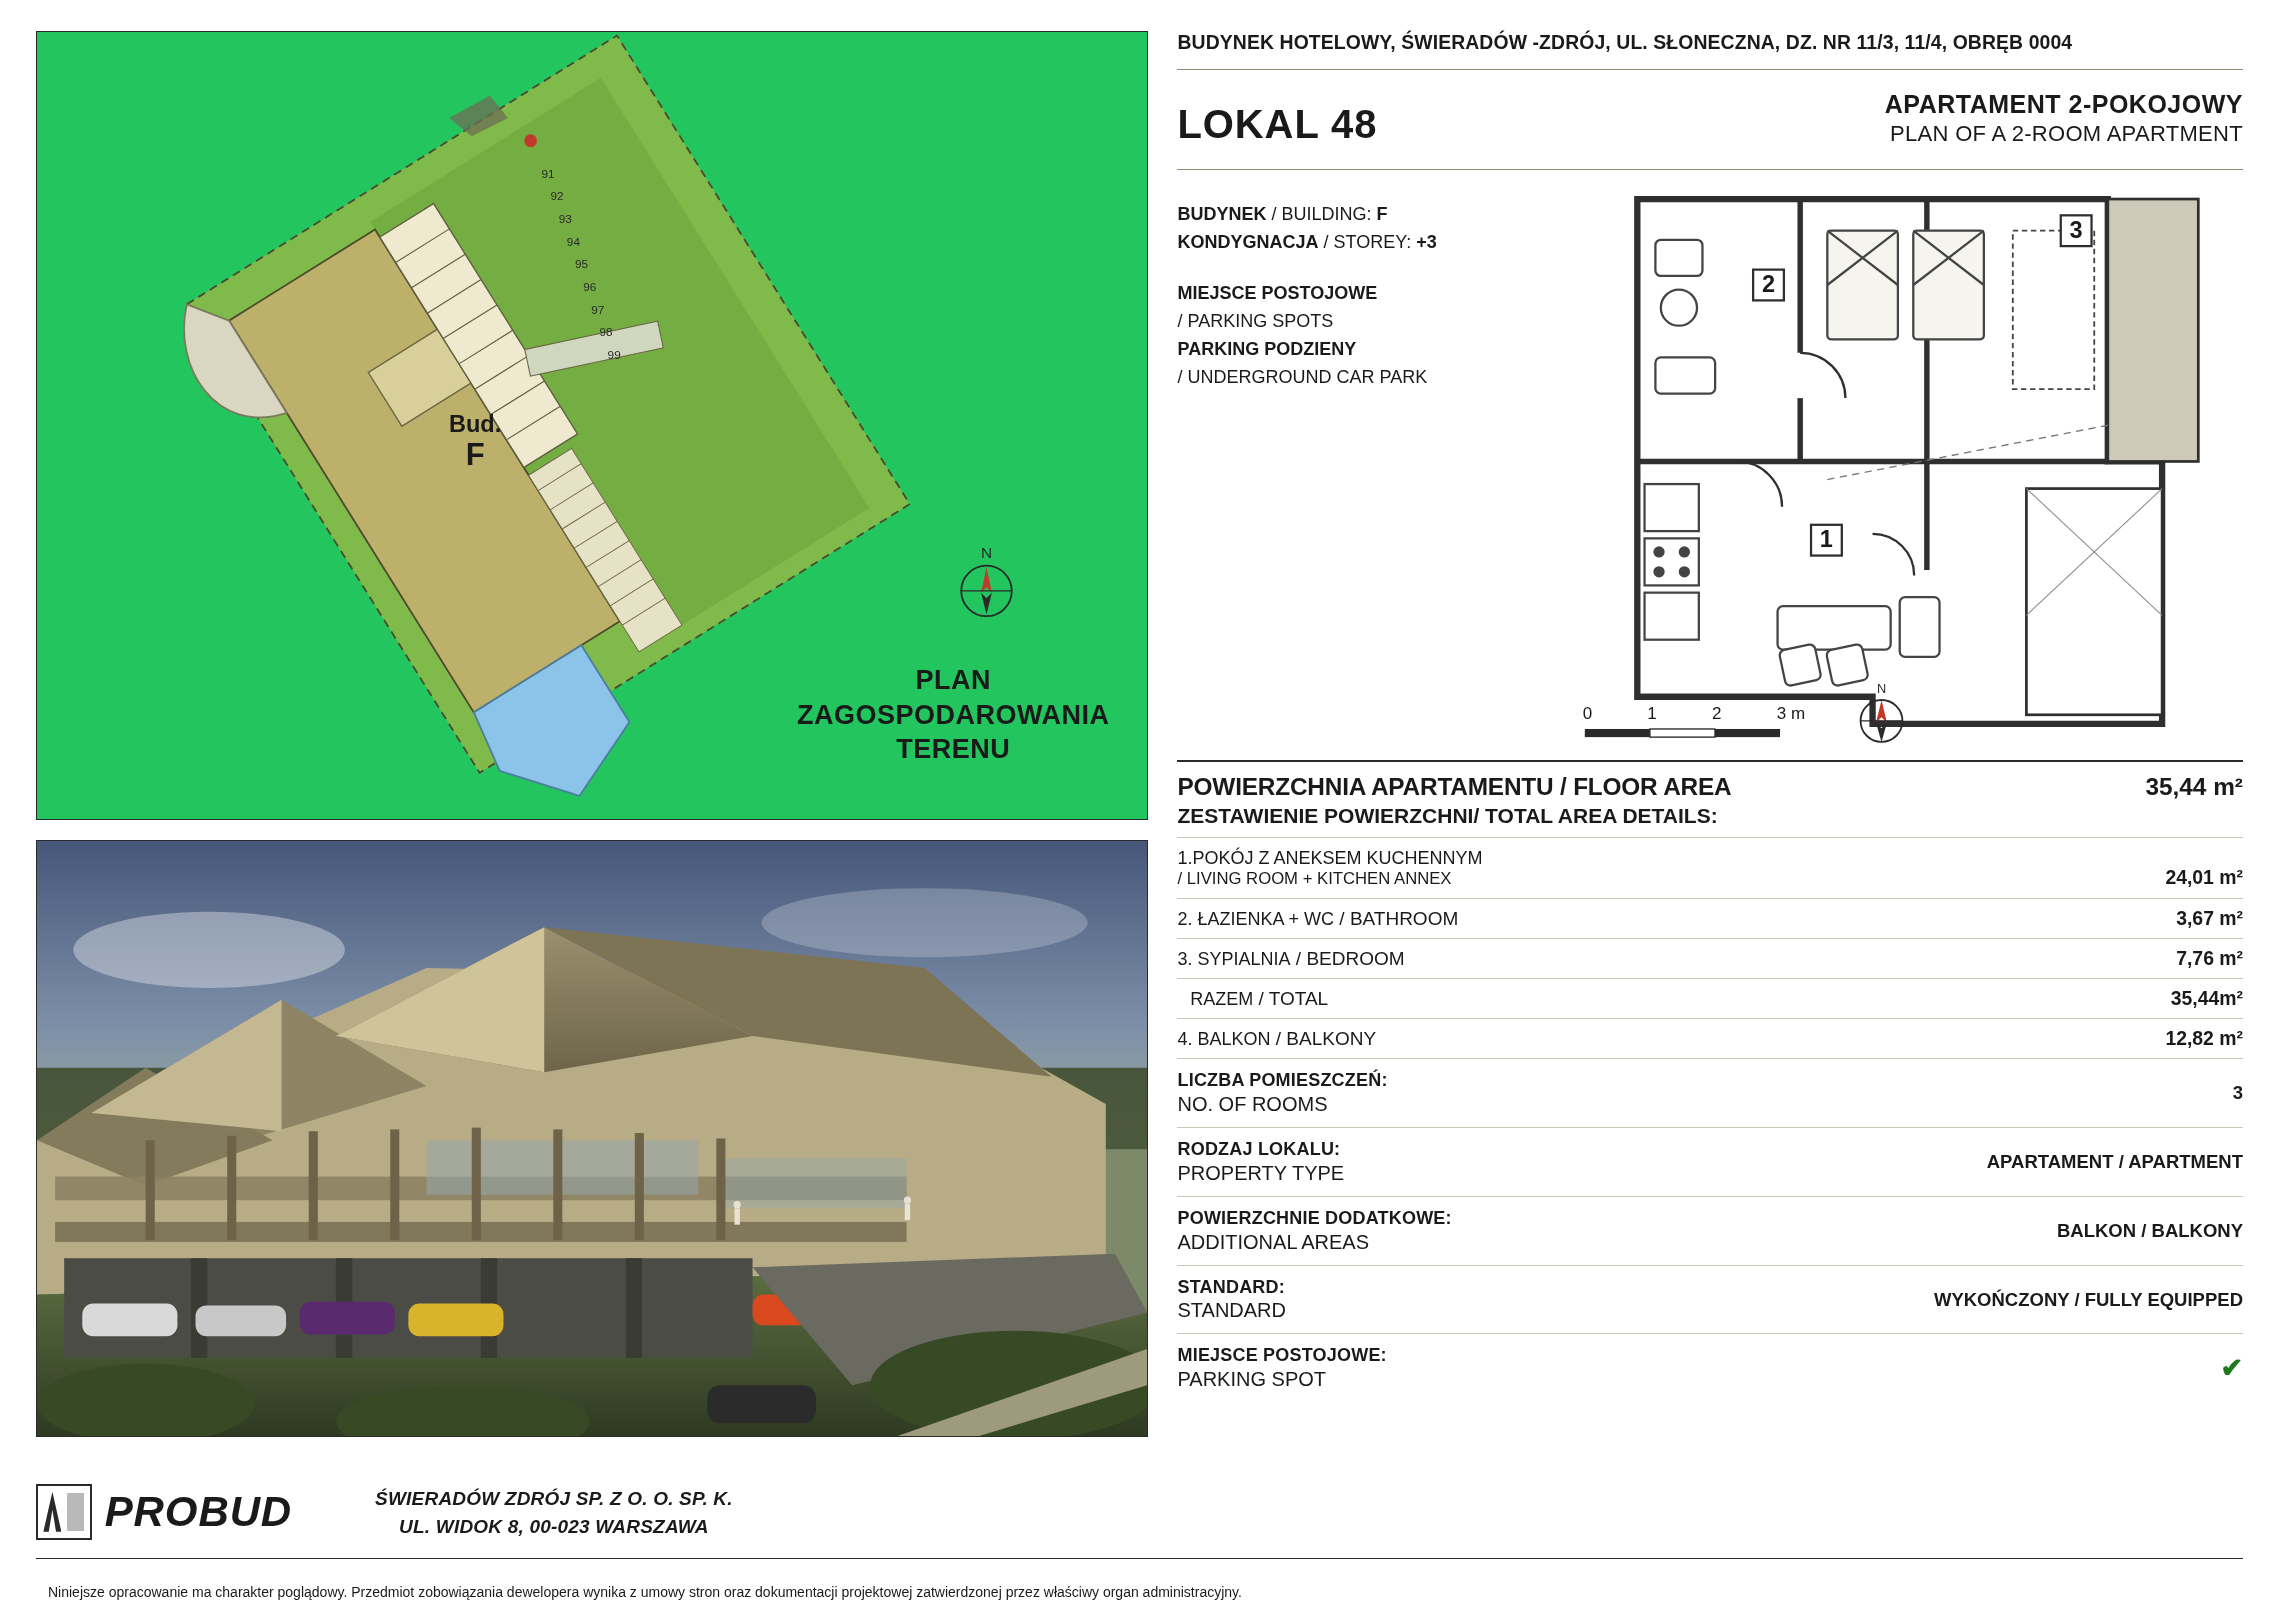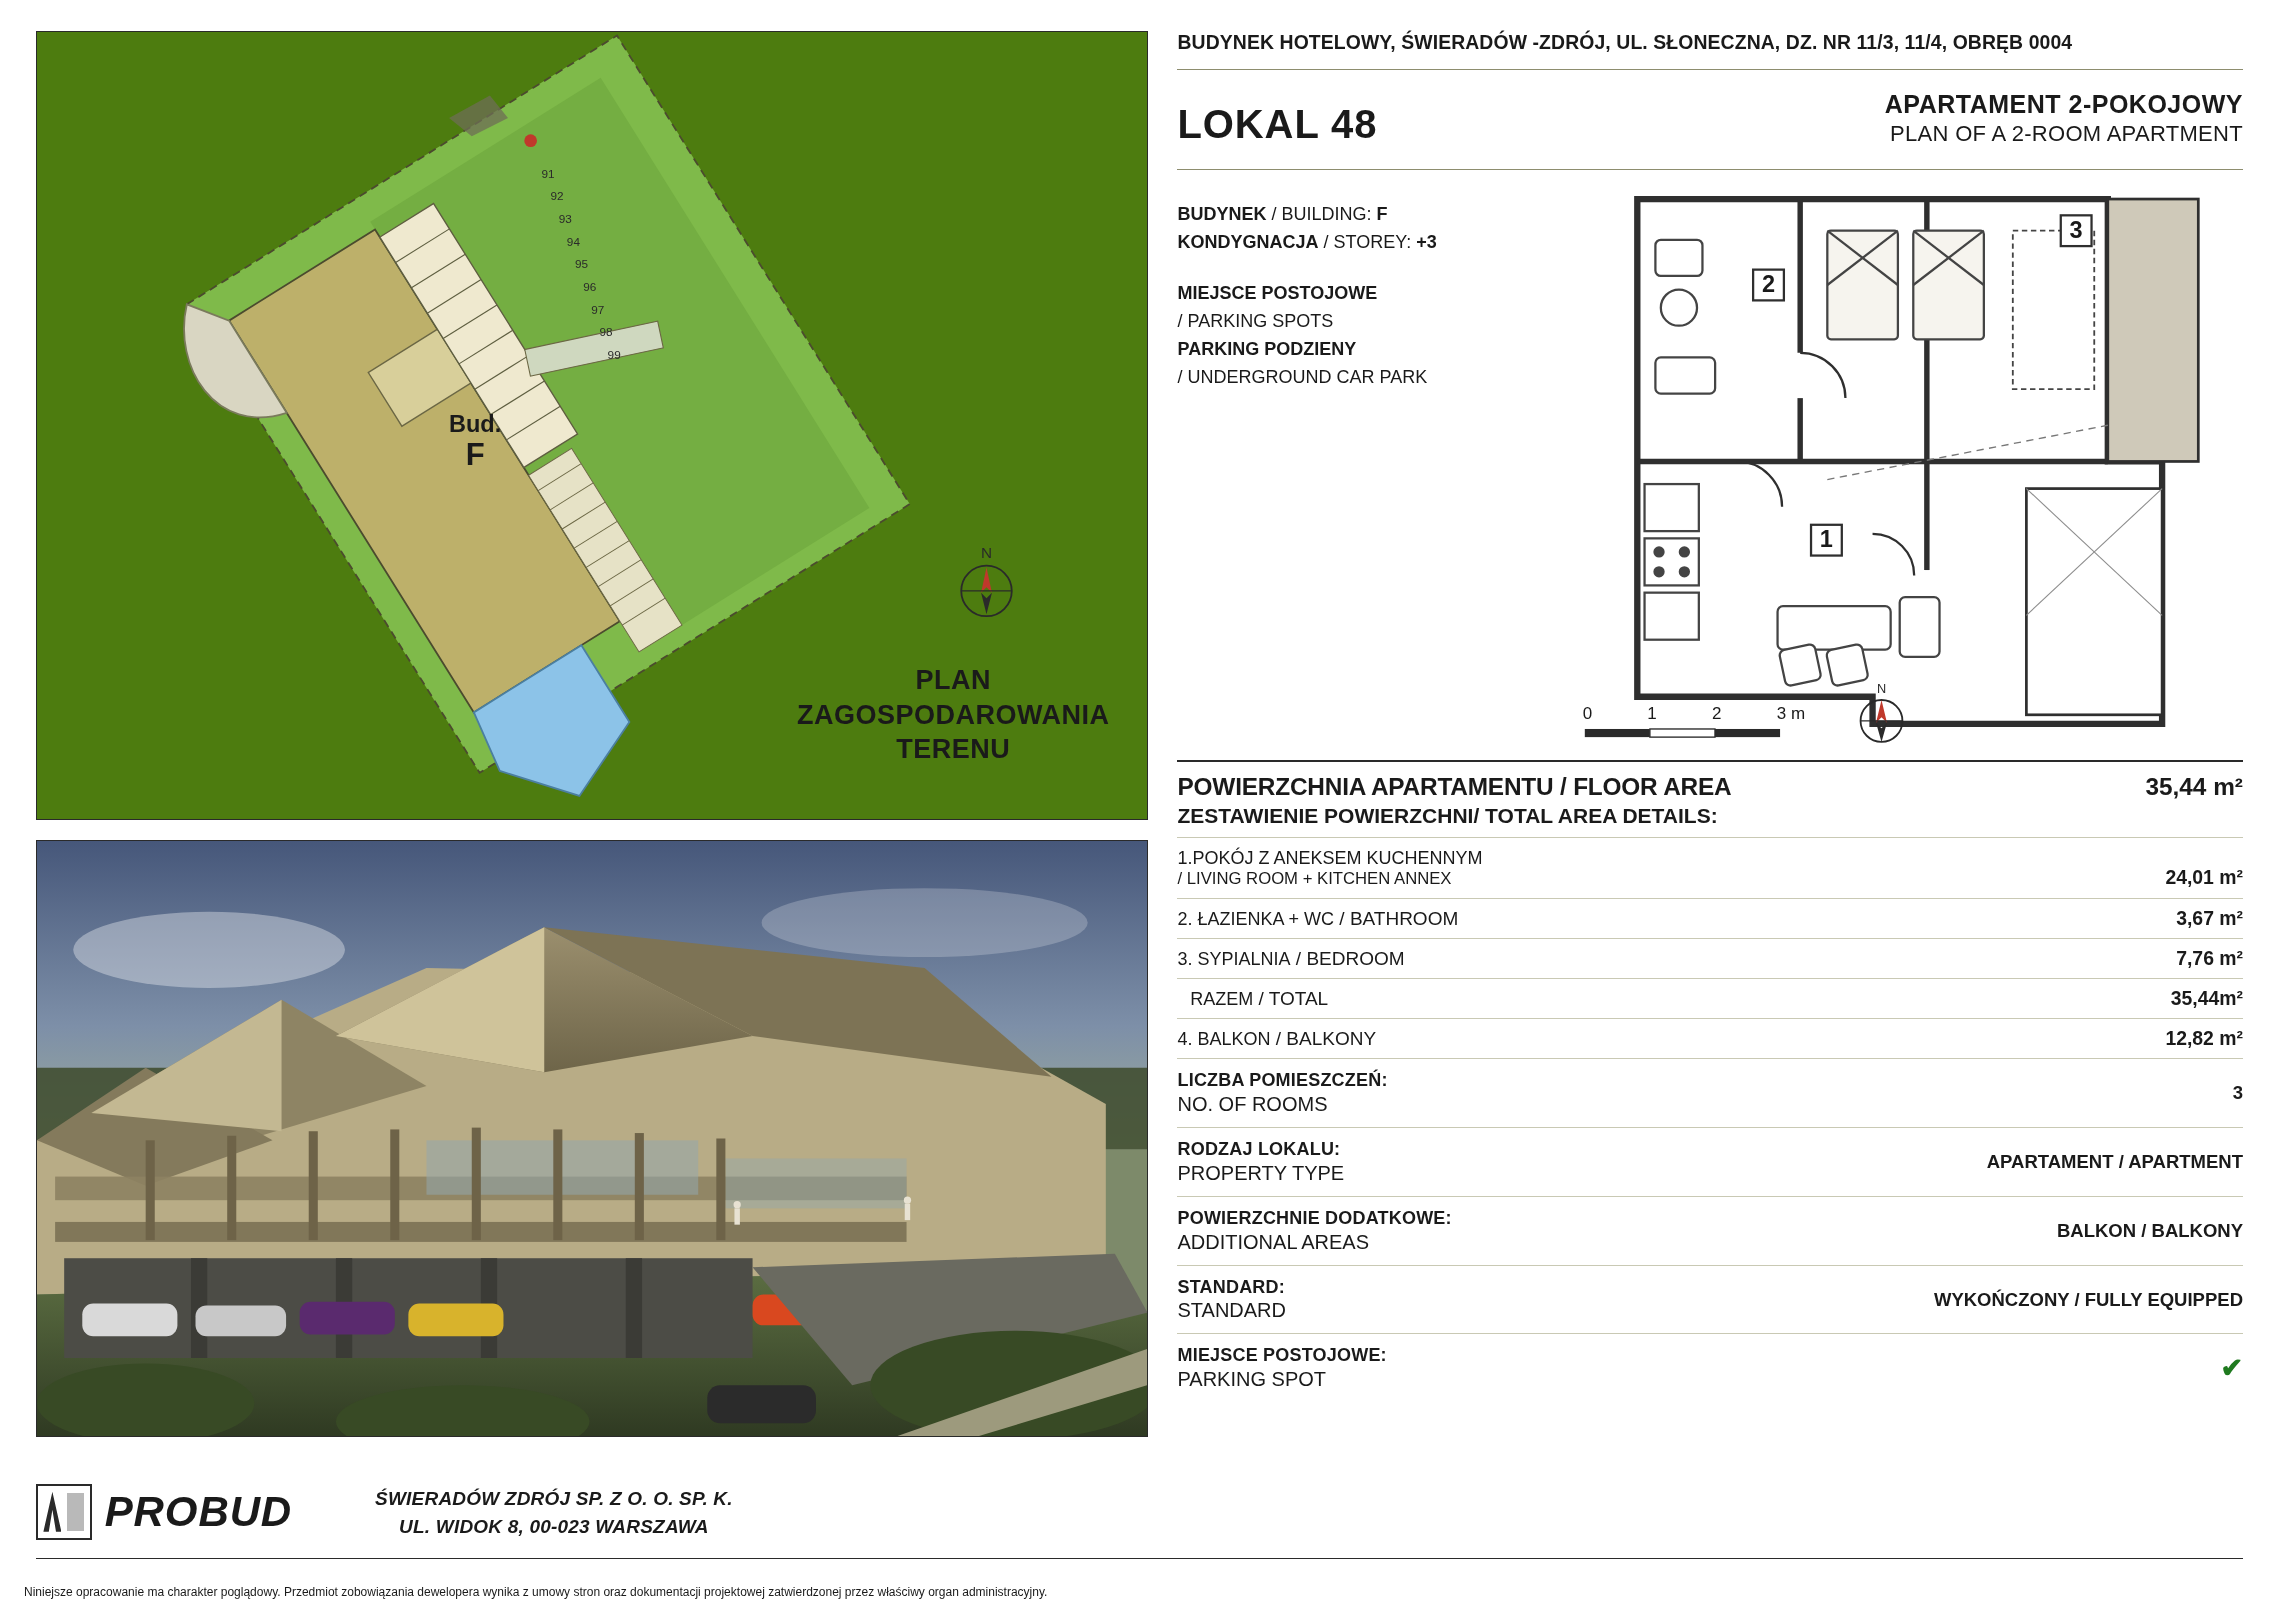--- a/index.html
+++ b/index.html
@@ -19,21 +19,21 @@
   }
   .columns { display: flex; gap: 0; }
   .left-col { width: 1113px; }
   .right-col { width: 1095px; padding-left: 29px; }
 
   
   .siteplan-box {
     border: 1.8px solid #2a2a2a;
     height: 789px;
     position: relative;
-    background: #4d7c0f;
+    background: #22c55e;
     overflow: hidden;
   }
   .sp-svg { position: absolute; inset: 0; }
   .sp-label {
     position: absolute;
     right: 38px;
     bottom: 52px;
     text-align: center;
     font-weight: bold;
     font-size: 27px;
@@ -189,23 +189,23 @@
 
   
   .disclaimer-sep {
     position: absolute;
     left: 36px; right: 36px;
     bottom: 58px;
     border-top: 1.8px solid #2a2a2a;
   }
   .disclaimer {
     position: absolute;
-    left: 24px; right: 36px;
+    left: 48px; right: 36px;
     bottom: 16.3px;
-    font-size: 12px;
+    font-size: 14px;
     line-height: 1.3;
   }
 </style>
 </head>
 <body>
 
 <div class="sheet">
 
   <div class="columns">
 

